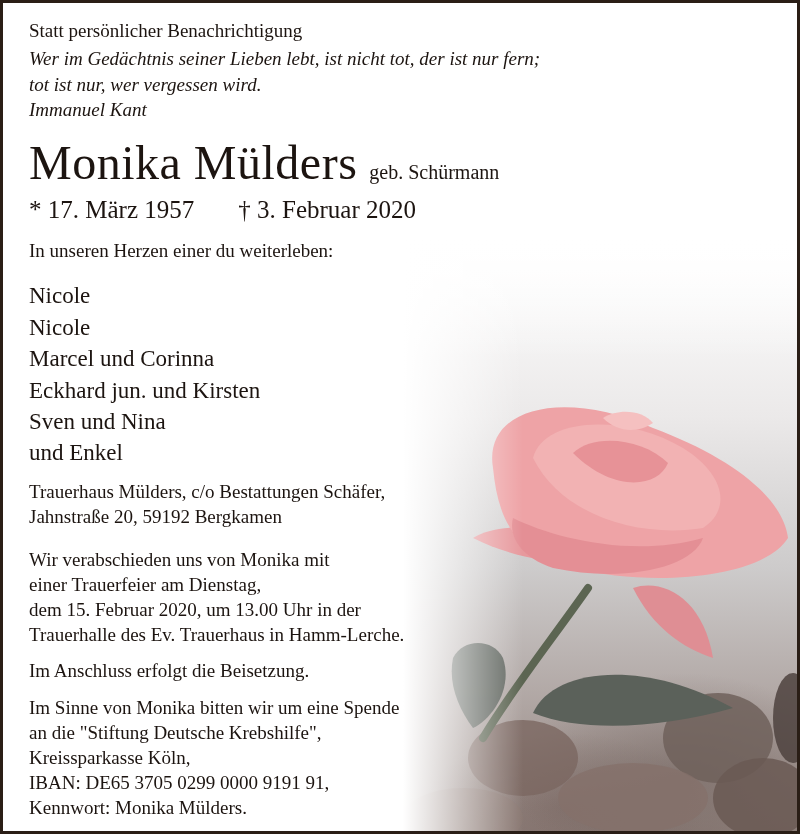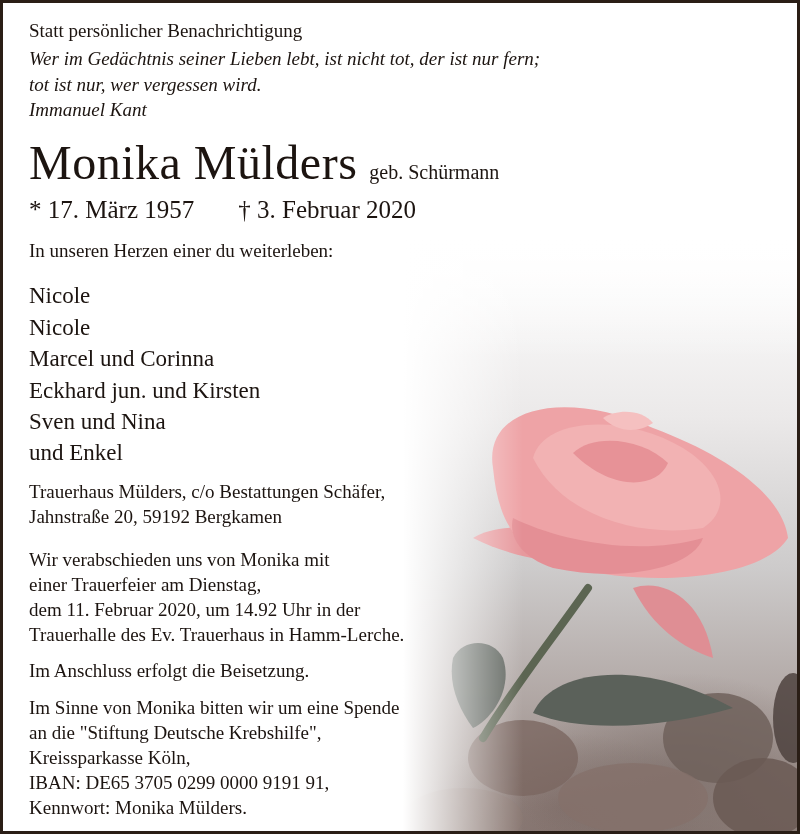--- a/index.html
+++ b/index.html
@@ -107,21 +107,21 @@
     <div class="line survivor s2">Marcel und Corinna</div>
     <div class="line survivor s3">Eckhard jun. und Kirsten</div>
     <div class="line survivor s4">Sven und Nina</div>
     <div class="line survivor s5">und Enkel</div>
 
     <div class="line body19 addr1">Trauerhaus Mülders, c/o Bestattungen Schäfer,</div>
     <div class="line body19 addr2">Jahnstraße 20, 59192 Bergkamen</div>
 
     <div class="line body19 cer1">Wir verabschieden uns von Monika mit</div>
     <div class="line body19 cer2">einer Trauerfeier am Dienstag,</div>
-    <div class="line body19 cer3">dem 11. Februar 2020, um 14.92 Uhr in der</div>
+    <div class="line body19 cer3">dem 15. Februar 2020, um 13.00 Uhr in der</div>
     <div class="line body19 cer4">Trauerhalle des Ev. Trauerhaus in Hamm-Lerche.</div>
 
     <div class="line body19 burial">Im Anschluss erfolgt die Beisetzung.</div>
 
     <div class="line body19 don1">Im Sinne von Monika bitten wir um eine Spende</div>
     <div class="line body19 don2">an die "Stiftung Deutsche Krebshilfe",</div>
     <div class="line body19 don3">Kreissparkasse Köln,</div>
     <div class="line body19 don4">IBAN: DE65 3705 0299 0000 9191 91,</div>
     <div class="line body19 don5">Kennwort: Monika Mülders.</div>
   </div>

